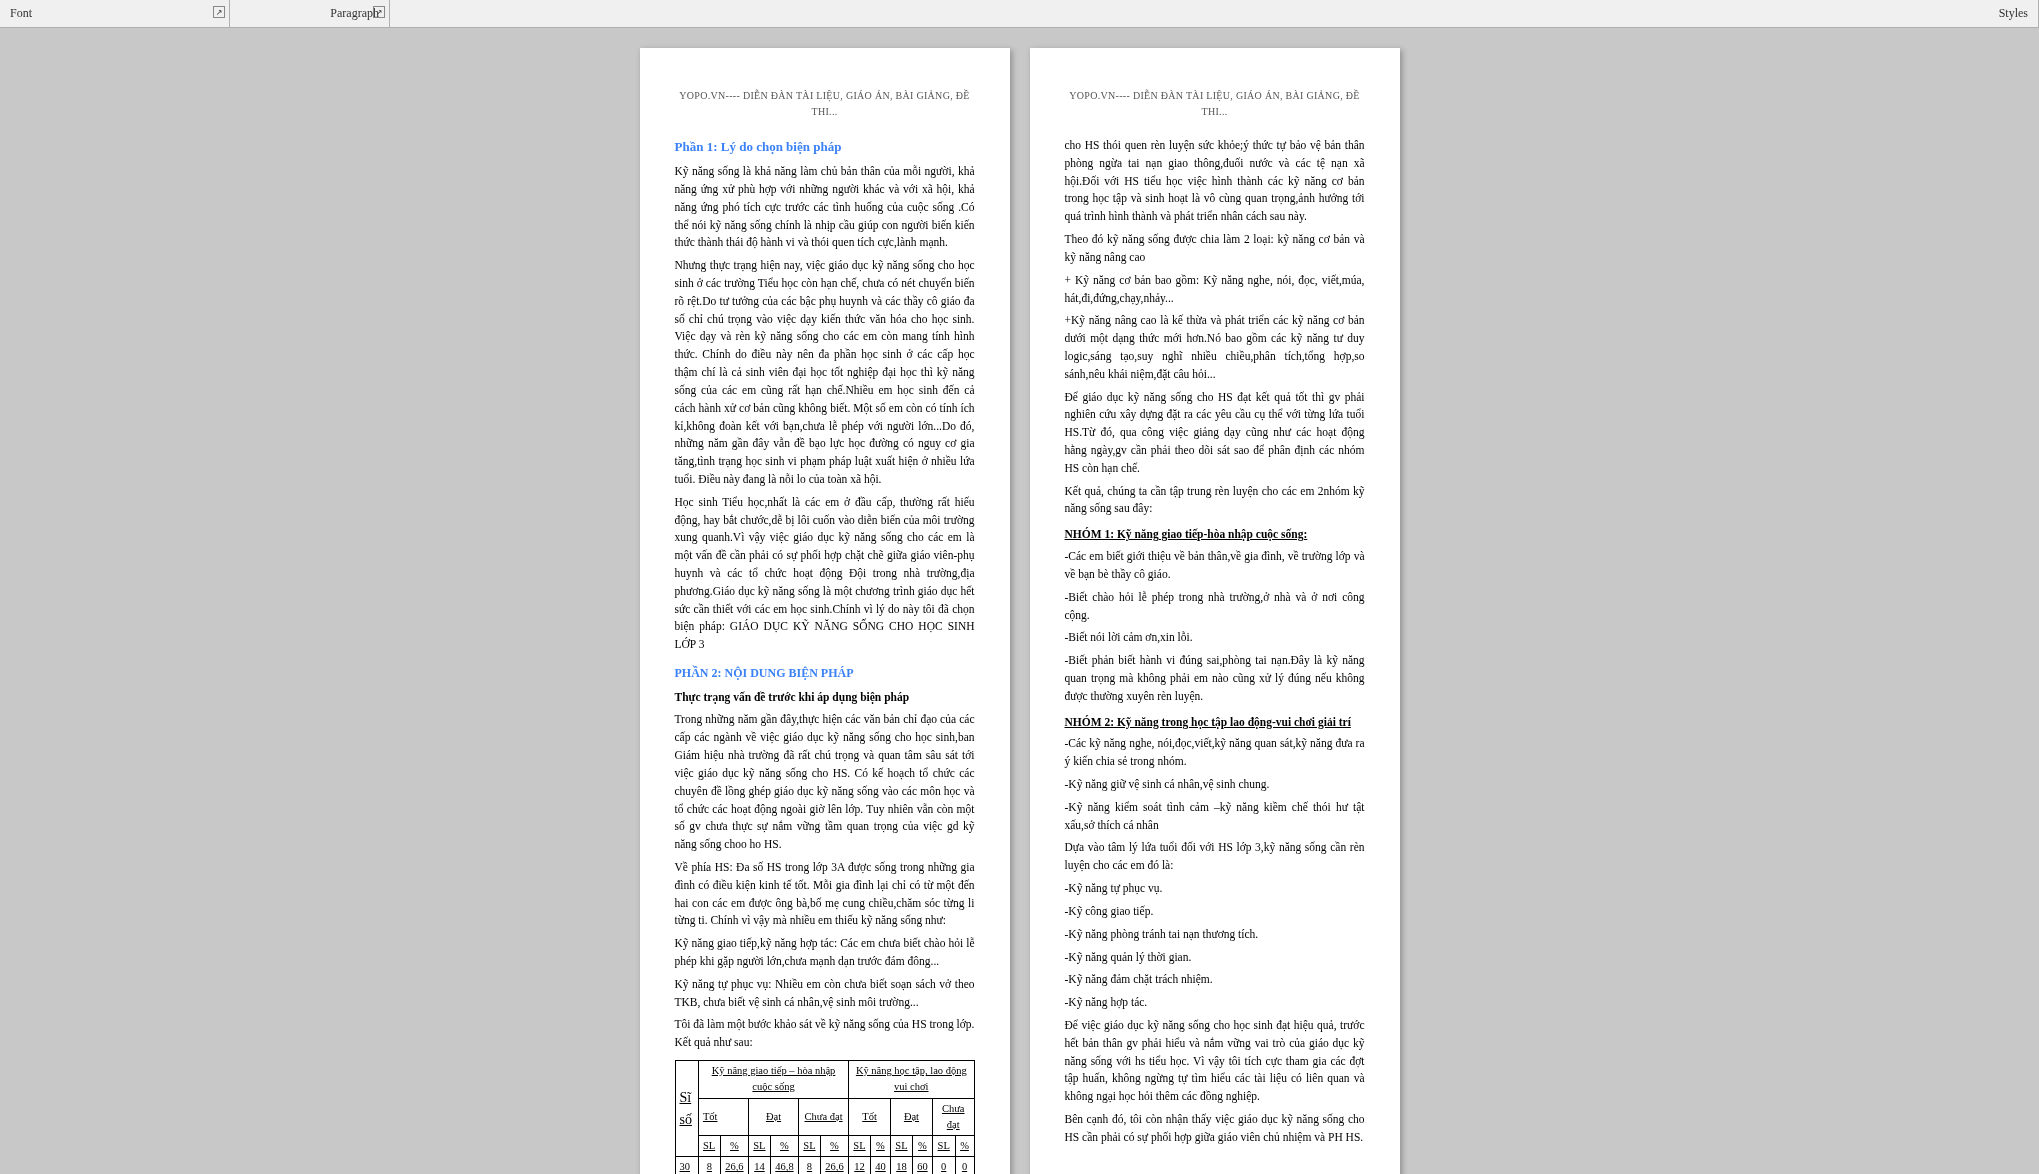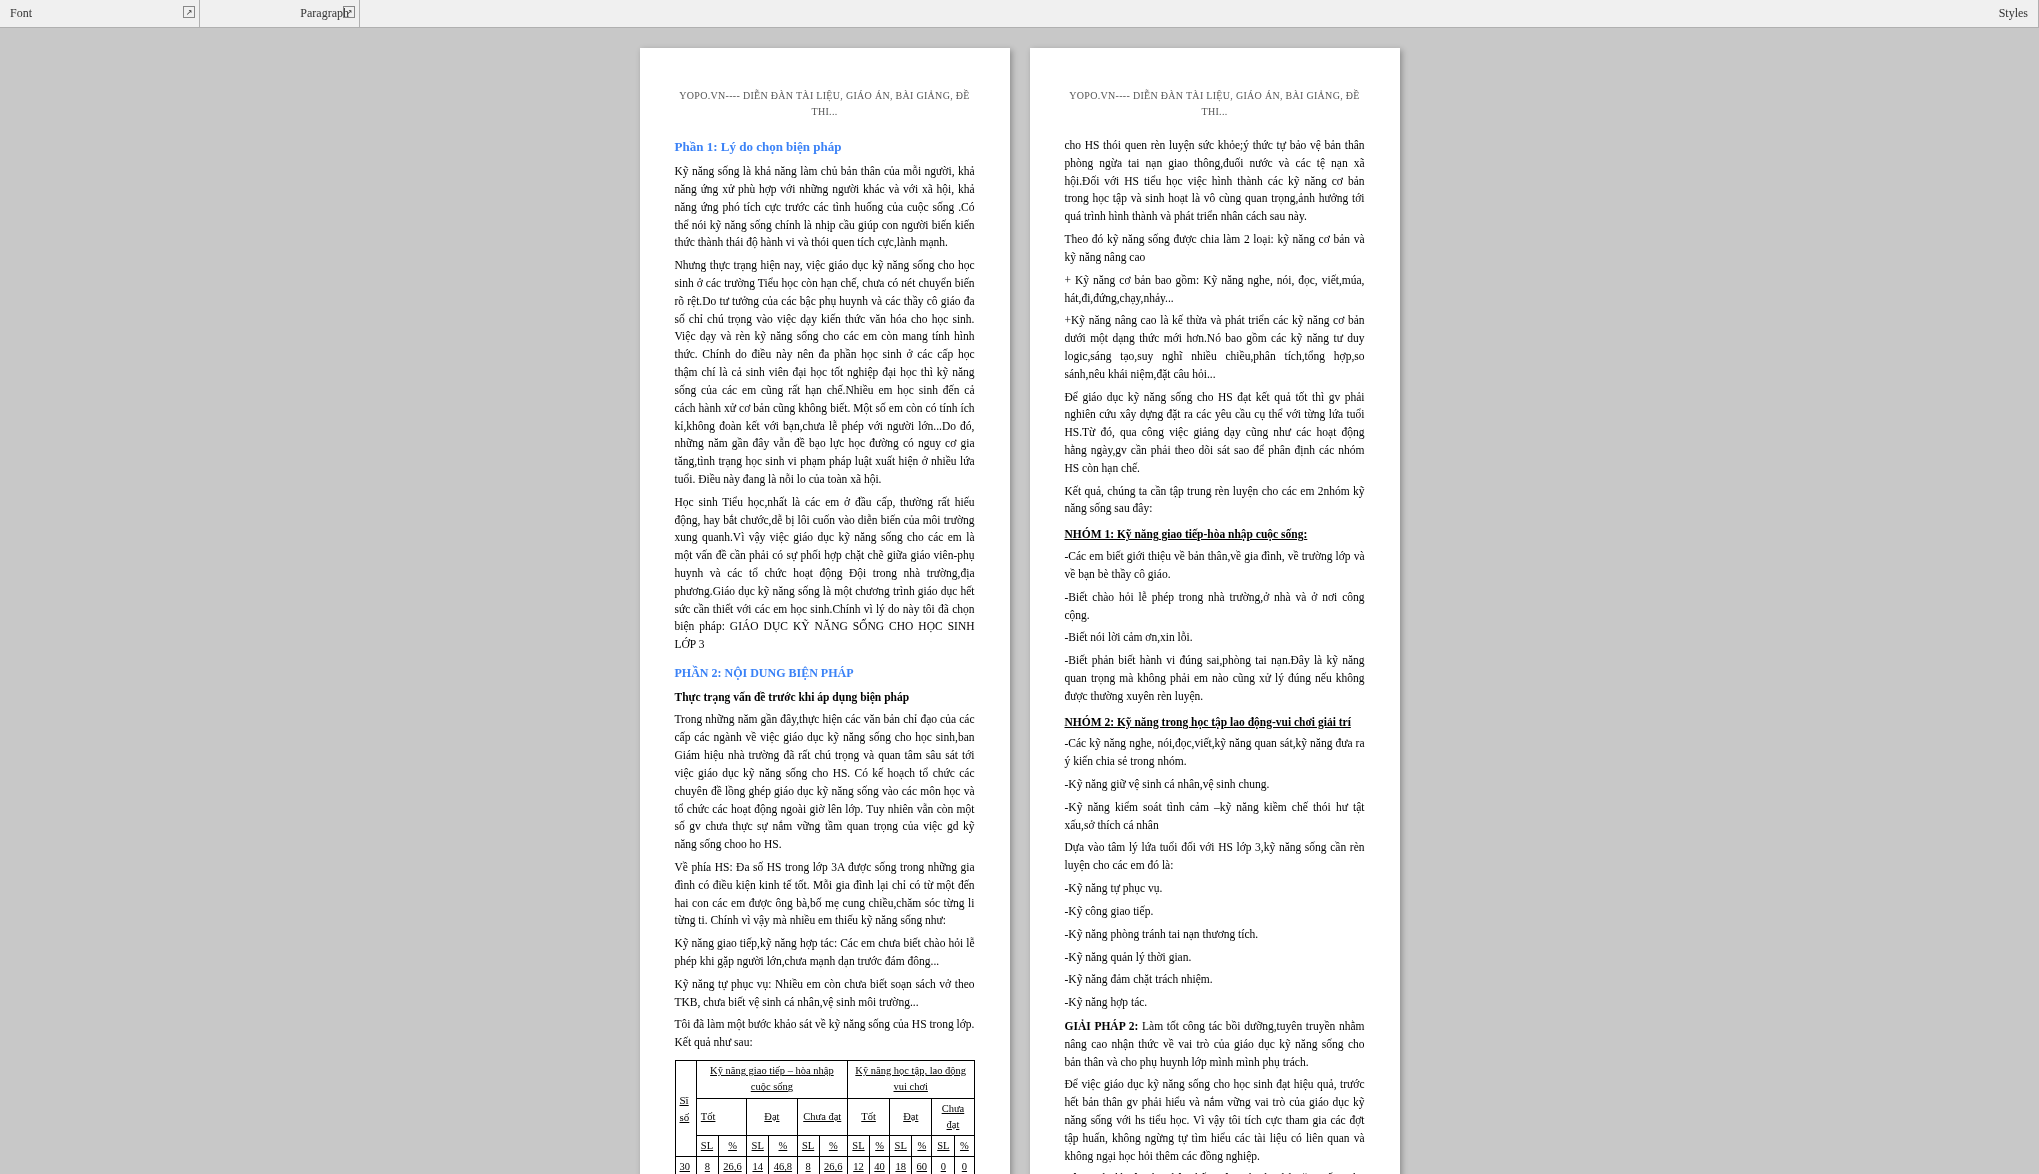--- a/index.html
+++ b/index.html
@@ -22,21 +22,21 @@
     .toolbar-section {
       display: flex;
       align-items: center;
       padding: 0 10px;
       height: 100%;
       border-right: 1px solid #b0b0b0;
       font-size: 12px;
       color: #333;
       position: relative;
     }
-    .toolbar-section.font-section { width: 200px; }
+    .toolbar-section.font-section { width: 230px; }
     .toolbar-section.paragraph-section { width: 160px; justify-content: flex-end; }
     .toolbar-section.styles-section { flex: 1; justify-content: flex-end; }
     .toolbar-expand-icon {
       position: absolute;
       right: 4px;
       top: 6px;
       width: 12px;
       height: 12px;
       border: 1px solid #888;
       display: flex; align-items: center; justify-content: center;
@@ -165,21 +165,21 @@
     <p class="body-text" style="font-weight:bold;">Thực trạng vấn đề trước khi áp dụng biện pháp</p>
     <p class="body-text">Trong những năm gần đây,thực hiện các văn bản chỉ đạo của các cấp các ngành về việc giáo dục kỹ năng sống cho học sinh,ban Giám hiệu nhà trường đã rất chú trọng và quan tâm sâu sát tới việc giáo dục kỹ năng sống cho HS. Có kế hoạch tổ chức các chuyên đề lồng ghép giáo dục kỹ năng sống vào các môn học và tổ chức các hoạt động ngoài giờ lên lớp. Tuy nhiên vẫn còn một số gv chưa thực sự nắm vững tầm quan trọng của việc gd kỹ năng sống choo ho HS.</p>
     <p class="body-text">Về phía HS: Đa số HS trong lớp 3A được sống trong những gia đình có điều kiện kinh tế tốt. Mỗi gia đình lại chỉ có từ một đến hai con các em được ông bà,bố mẹ cung chiều,chăm sóc từng li từng ti. Chính vì vậy mà nhiều em thiếu kỹ năng sống như:</p>
     <p class="body-text">Kỹ năng giao tiếp,kỹ năng hợp tác: Các em chưa biết chào hỏi lễ phép khi gặp người lớn,chưa mạnh dạn trước đám đông...</p>
     <p class="body-text">Kỹ năng tự phục vụ: Nhiều em còn chưa biết soạn sách vở theo TKB, chưa biết vệ sinh cá nhân,vệ sinh môi trường...</p>
     <p class="body-text">Tôi đã làm một bước khảo sát về kỹ năng sống của HS trong lớp. Kết quả như sau:</p>
 
     <table class="data-table">
       <tbody>
           <tr>
-        <td rowspan="3" style="font-size:11px;">Sĩ số</td>
+        <td rowspan="3" style="font-size:14px;">Sĩ số</td>
         <td colspan="6" style="text-align:center;">Kỹ năng giao tiếp – hòa nhập cuộc sống</td>
         <td colspan="6" style="text-align:center;">Kỹ năng học tập, lao động vui chơi</td>
       </tr>
       <tr>
         <td colspan="2">Tốt</td>
         <td colspan="2">Đạt</td>
         <td colspan="2">Chưa đạt</td>
         <td colspan="2">Tốt</td>
         <td colspan="2">Đạt</td>
         <td colspan="2">Chưa đạt</td>
@@ -239,22 +239,19 @@
     <p class="body-text">-Kỹ năng giữ vệ sinh cá nhân,vệ sinh chung.</p>
     <p class="body-text">-Kỹ năng kiểm soát tình cảm –kỹ năng kiềm chế thói hư tật xấu,sở thích cá nhân</p>
     <p class="body-text">Dựa vào tâm lý lứa tuổi đối với HS lớp 3,kỹ năng sống cần rèn luyện cho các em đó là:</p>
     <p class="body-text">-Kỹ năng tự phục vụ.</p>
     <p class="body-text">-Kỹ công giao tiếp.</p>
     <p class="body-text">-Kỹ năng phòng tránh tai nạn thương tích.</p>
     <p class="body-text">-Kỹ năng quản lý thời gian.</p>
     <p class="body-text">-Kỹ năng đảm chặt trách nhiệm.</p>
     <p class="body-text">-Kỹ năng hợp tác.</p>
 
-    <p class="body-text" style="margin-top:6px;">
-      <span class="bold-label">GIẢI PHÁP 2:</span><span> Làm tốt công tác bồi dưỡng,tuyên truyền nhằm nâng cao nhận thức về vai trò của giáo dục kỹ năng sống cho bản thân và cho phụ huynh lớp mình mình phụ trách.</span>
-    </p>
 
     <p class="body-text">Để việc giáo dục kỹ năng sống cho học sinh đạt hiệu quả, trước hết bản thân gv phải hiểu và nắm vững vai trò của giáo dục kỹ năng sống với hs tiểu học. Vì vậy tôi tích cực tham gia các đợt tập huấn, không ngừng tự tìm hiểu các tài liệu có liên quan và không ngại học hỏi thêm các đồng nghiệp.</p>
     <p class="body-text">Bên cạnh đó, tôi còn nhận thấy việc giáo dục kỹ năng sống cho HS cần phải có sự phối hợp giữa giáo viên chủ nhiệm và PH HS.</p>
 
   </div>
 
 </div>
 
 </body></html>

